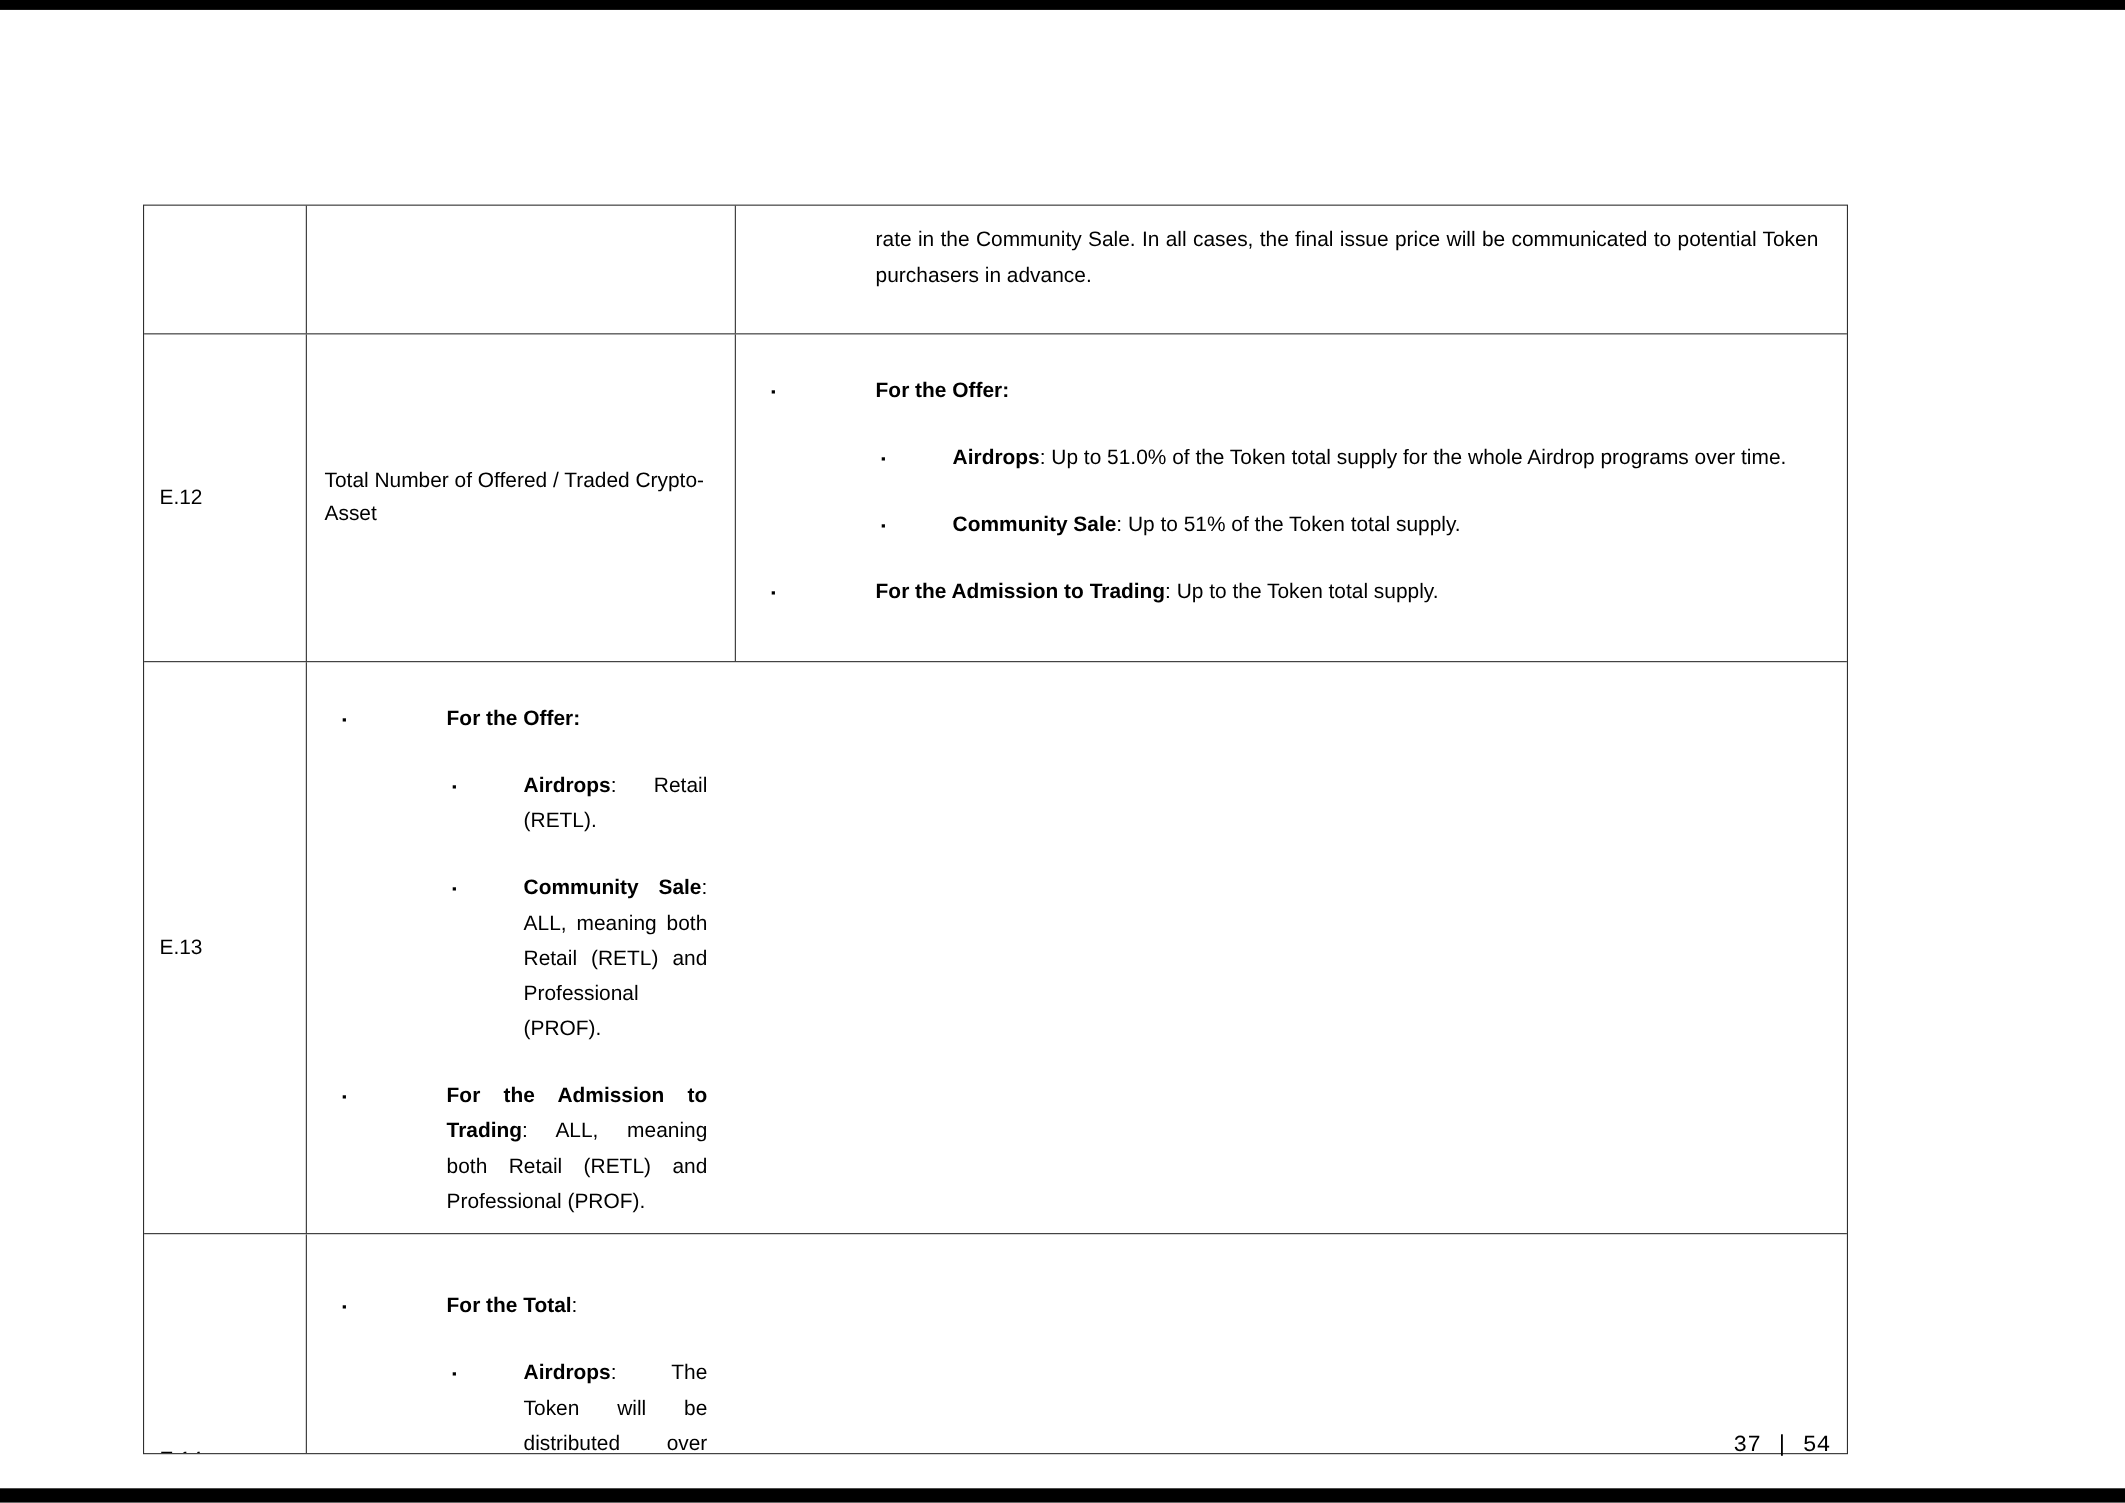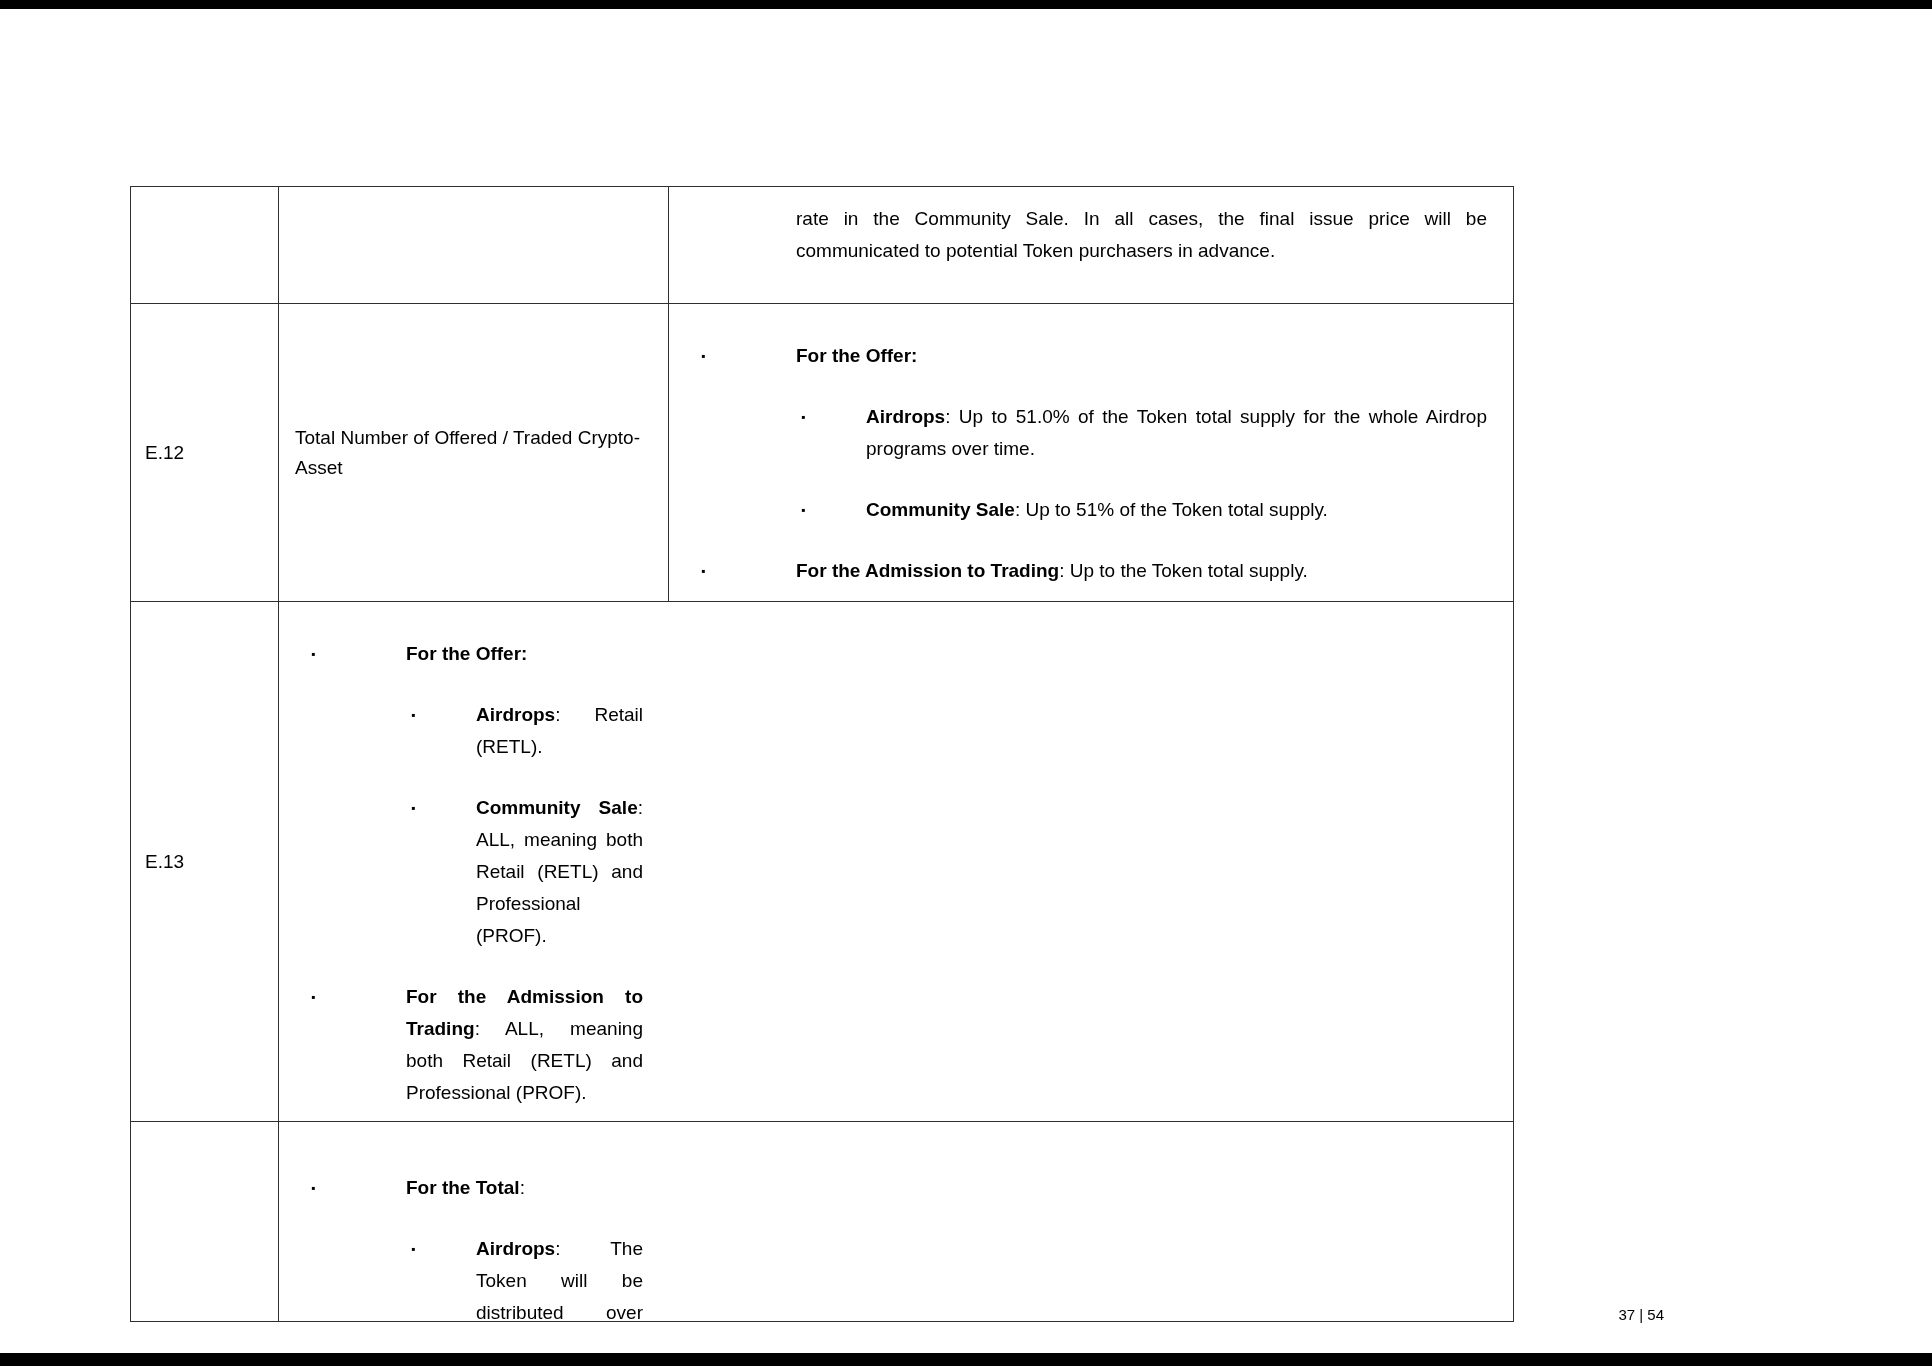--- a/index.html
+++ b/index.html
@@ -26,21 +26,21 @@
     position: absolute;
     bottom: 0; left: 0;
     width: 100%;
     height: 13px;
     background: #000000;
   }
   .doc-table {
     position: absolute;
     left: 130px;
     top: 186px;
-    width: 1384px;
+    width: 1550px;
     border: 1px solid #2f2f2f;
     box-sizing: border-box;
     background: #ffffff;
   }
   .row {
     display: grid;
     grid-template-columns: 148px 390px 1fr;
     box-sizing: border-box;
   }
   .row + .row { border-top: 1px solid #2f2f2f; }
@@ -81,23 +81,24 @@
     color: #000000;
   }
   .bullet.l1 > .marker { left: -95px; }
   .bullet.l2 > .marker { left: -65px; }
   b { font-weight: 700; }
 
   .page-number {
     position: absolute;
     right: 268px;
     bottom: 42px;
-    font-size: 15px;
+    font-size: 21px;
     line-height: 18px;
     color: #000000;
+    font-family: Liberation Mono, monospace;
   }
 </style>
 </head>
 <body>
 
 <div class="bar-top"></div>
 
 <div class="doc-table">
     <div class="row">
       <div class="cell cell-code">

